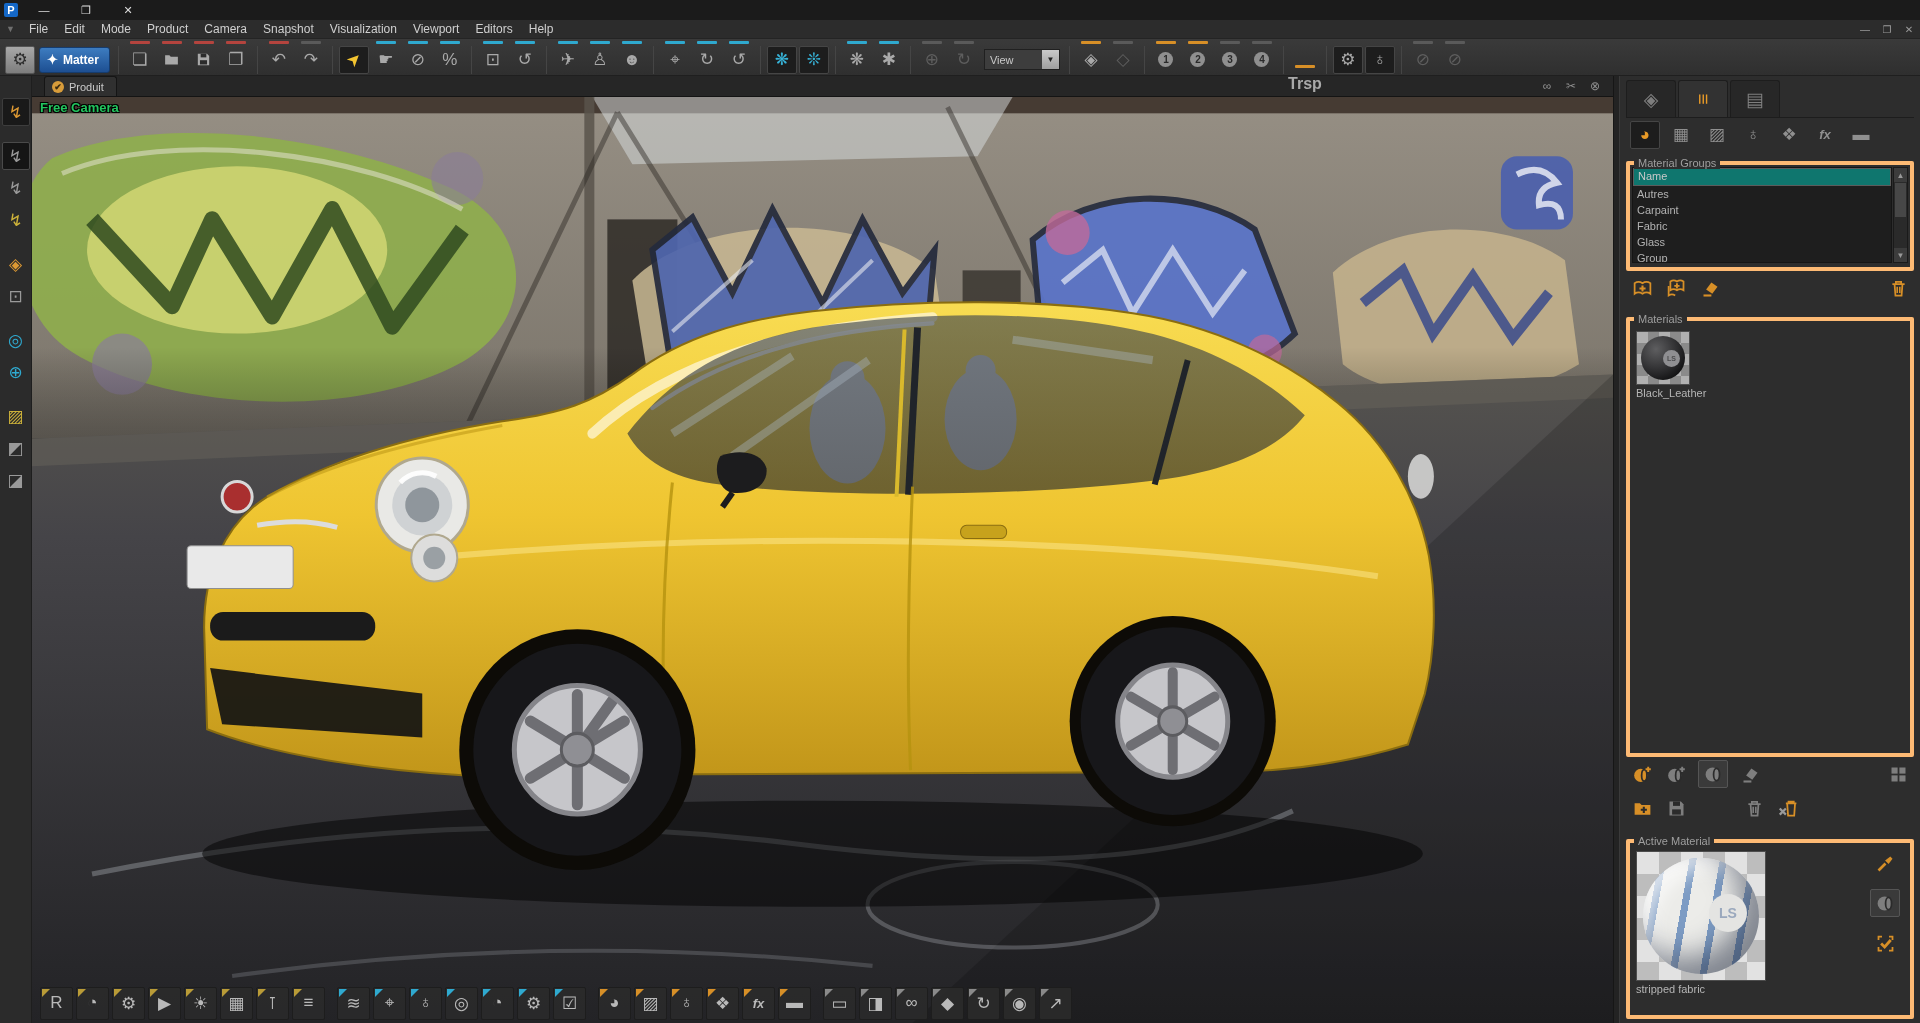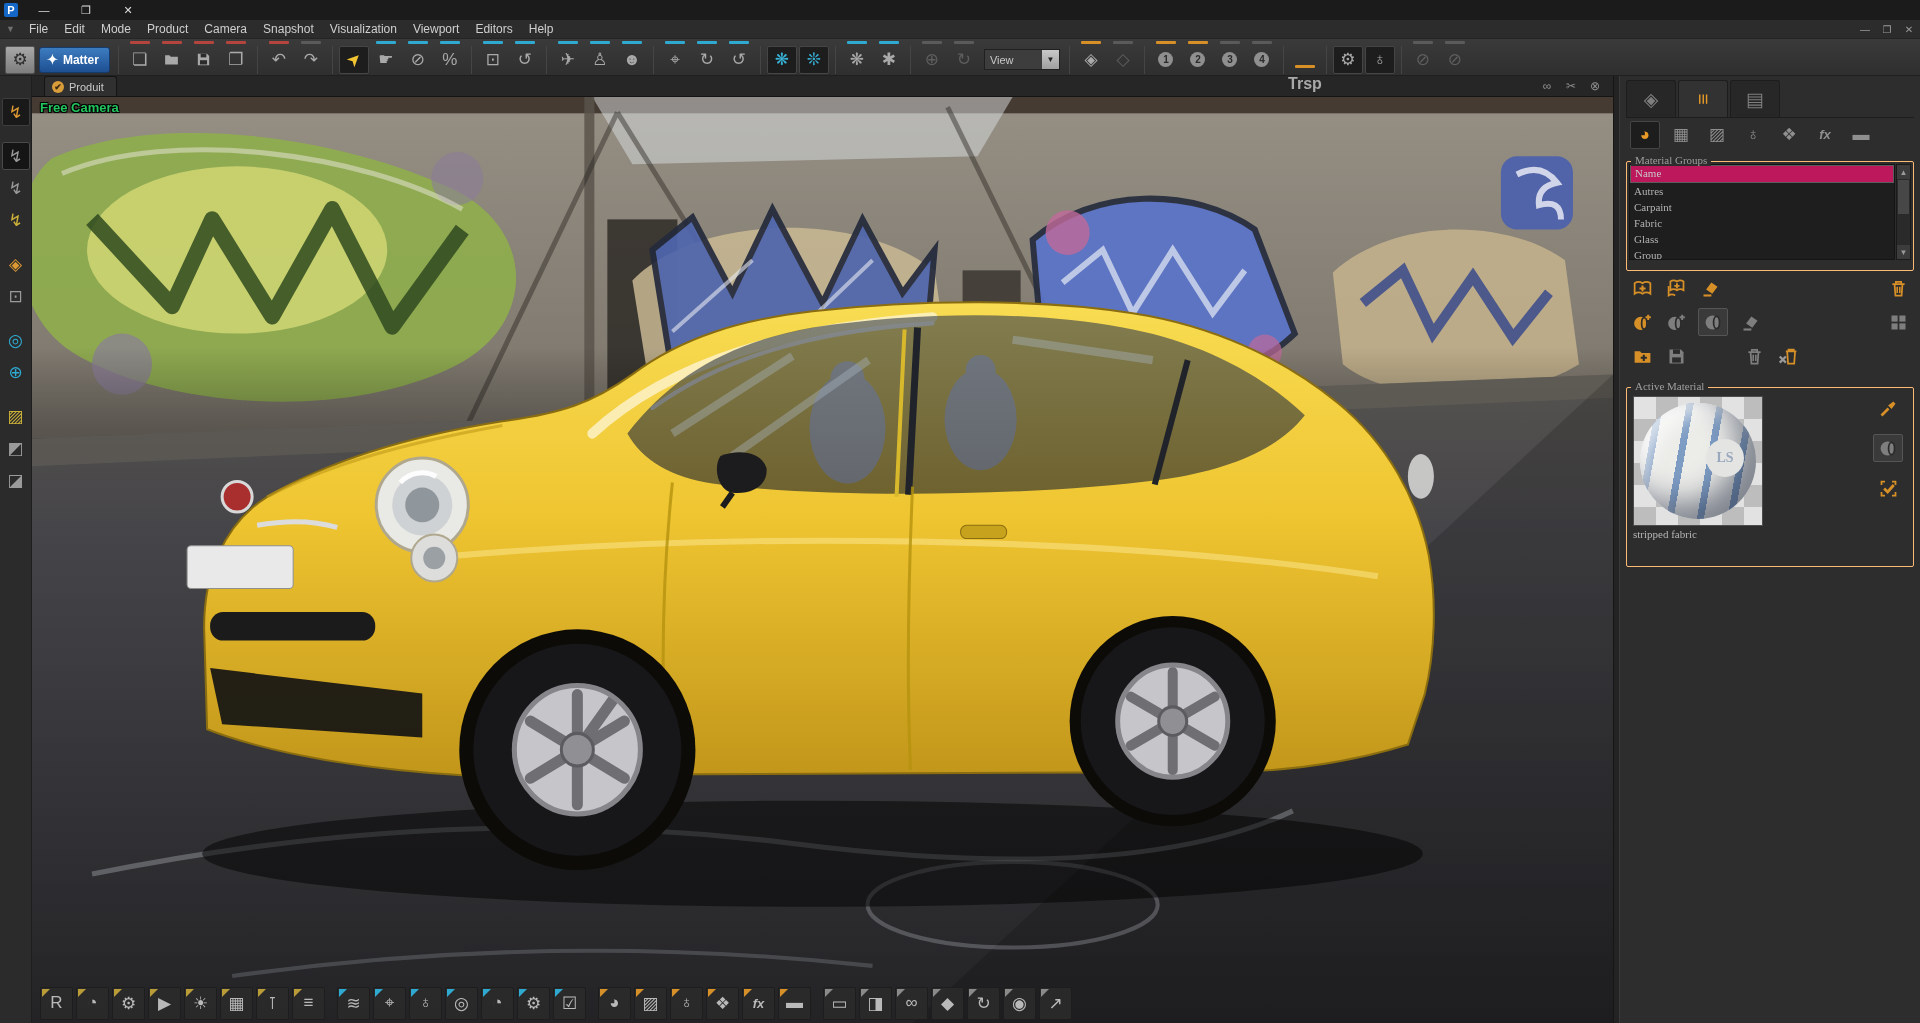--- a/index.html
+++ b/index.html
@@ -99,28 +99,28 @@
                  padding:4px 6px 0 6px; color:#bdbdbd; font-size:11px; }
   .rp-tabs { display:flex; gap:2px; height:37px; flex:0 0 auto; }
   .rp-tab { width:50px; border:1px solid #1d1d1d; border-bottom:none; border-radius:3px 3px 0 0; background:#272727;
             display:flex; align-items:center; justify-content:center; font-size:19px; color:#7e7e7e; }
   .rp-tab.active { background:#323232; color:#e89a27; }
   .rp-subtabs { display:flex; gap:6px; align-items:center; height:34px; border-top:1px solid #1d1d1d; padding-left:4px; flex:0 0 auto;}
   .rp-sub { width:30px; height:28px; display:flex; align-items:center; justify-content:center; font-size:17px; color:#8f8f8f;}
   .rp-sub.active { background:#1d1d1d; border:1px solid #454545; border-radius:2px; color:#e89a27; }
   .rp-sub .fx { font-size:13px; font-style:italic; font-weight:bold; }
 
-  .groupbox { position:relative; border:1px solid #fdba74; border-radius:2px; margin-top:10px; padding:6px;font-family:Liberation Serif, serif; }
+  .groupbox { position:relative; border:4px solid #fdba74; border-radius:2px; margin-top:10px; padding:6px; }
   .grouplabel { position:absolute; top:-8px; left:4px; background:#2d2d2d; padding:0 4px; color:#9f9f9f; font-size:11px; }
 
   
   .mg-box { height:110px; padding:2px; }
   .mg-list { display:flex; height:96px; }
   .mg-rows { flex:1; background:#1e1e1e; border:1px solid #151515; overflow:hidden; }
-  .mg-header { height:18px; background:#be185d; border:1px solid #5c5c5c; color:#c9c9c9; padding:1px 4px; }
+  .mg-header { height:18px; background:#0f766e; border:1px solid #5c5c5c; color:#c9c9c9; padding:1px 4px; }
   .mg-row { height:16px; padding:0 4px; color:#b2b2b2; display:flex; align-items:center; }
   .mg-scroll { width:15px; display:flex; flex-direction:column; background:#2a2a2a; border:1px solid #1a1a1a; margin-left:1px;}
   .mg-arrow { height:14px; background:#3c3c3c; color:#999; font-size:8px; display:flex; align-items:center; justify-content:center; }
   .mg-thumb { flex:0 0 34px; background:#474747; margin:1px; }
   .mg-track { flex:1; }
 
   .ricon-row { display:flex; align-items:center; gap:10px; height:34px; padding:0 4px; flex:0 0 auto;}
   .ricon { width:24px; height:24px; color:#d78f27; display:flex; align-items:center; justify-content:center; }
   .ricon svg { width:21px; height:21px; }
   .ricon.gray { color:#7e7e7e; } .ricon.right { margin-left:auto; }
@@ -718,20 +718,30 @@
             </svg>
           </span>
         <span class="ricon right">
             <svg viewBox="0 0 24 24">
               <path d="M5 7h14M9 7V4.5h6V7M7.5 7l1 13h7l1-13" fill="none" stroke="currentColor" stroke-width="2"></path>
               <path d="M10.5 10v7M13.5 10v7" stroke="currentColor" stroke-width="1.8"></path>
             </svg>
           </span>
       </div>
 
+      <div class="groupbox mat-box">
+        <div class="grouplabel">Materials</div>
+        <div class="mat-thumb">
+          <div class="thumb-sq">
+            <div class="sphere-black"></div>
+            <div class="ls-cap" style="right:9px; top:18px; width:17px; height:17px; font-size:7px;">LS</div>
+          </div>
+          <div class="mat-name">Black_Leather</div>
+        </div>
+      </div>
 
       <div class="ricon-row">
         <span class="ricon">
             <svg viewBox="0 0 24 24">
               <circle cx="10" cy="13" r="7.5" fill="currentColor"></circle>
               <ellipse cx="14" cy="13" rx="3" ry="6.5" fill="none" stroke="#2b2b2b" stroke-width="2"></ellipse>
               <path d="M18.5 3v6M15.5 6h6" stroke="currentColor" stroke-width="2.2"></path>
             </svg>
           </span>
         <span class="ricon gray">

